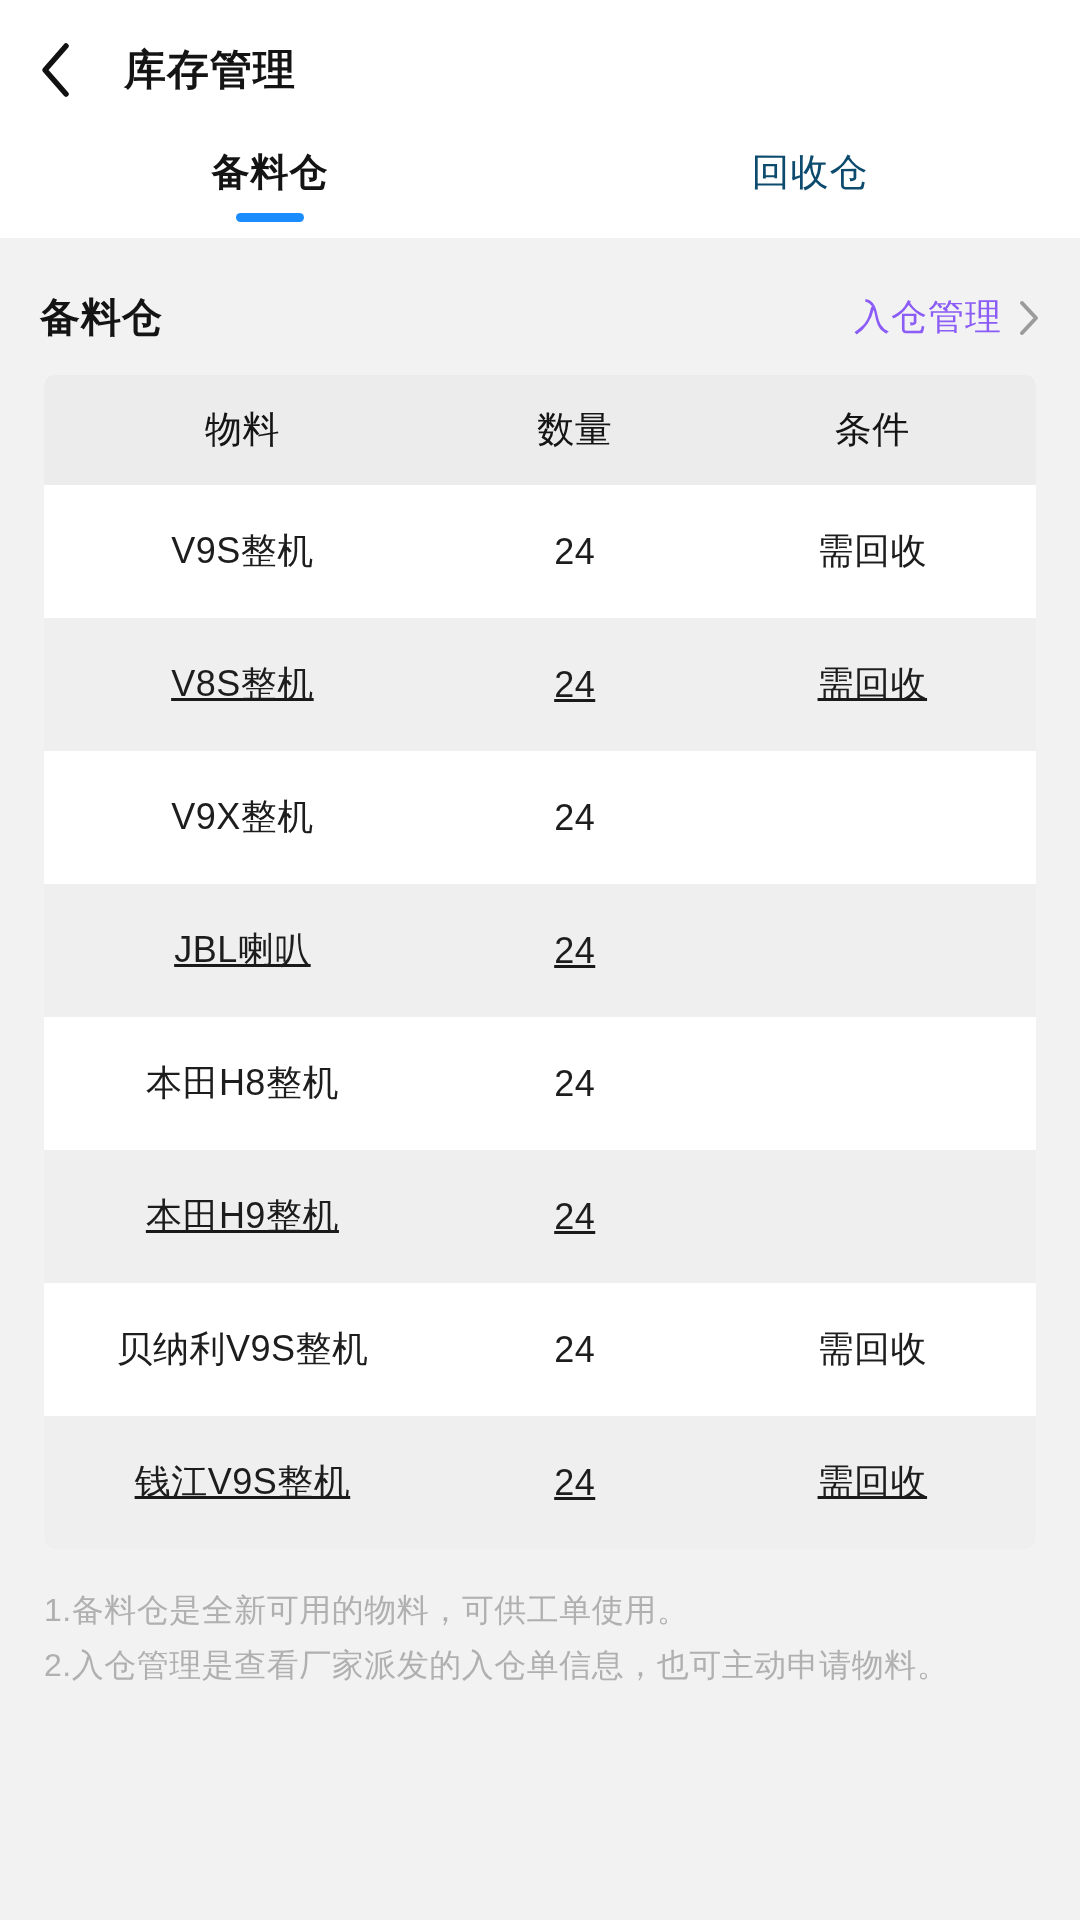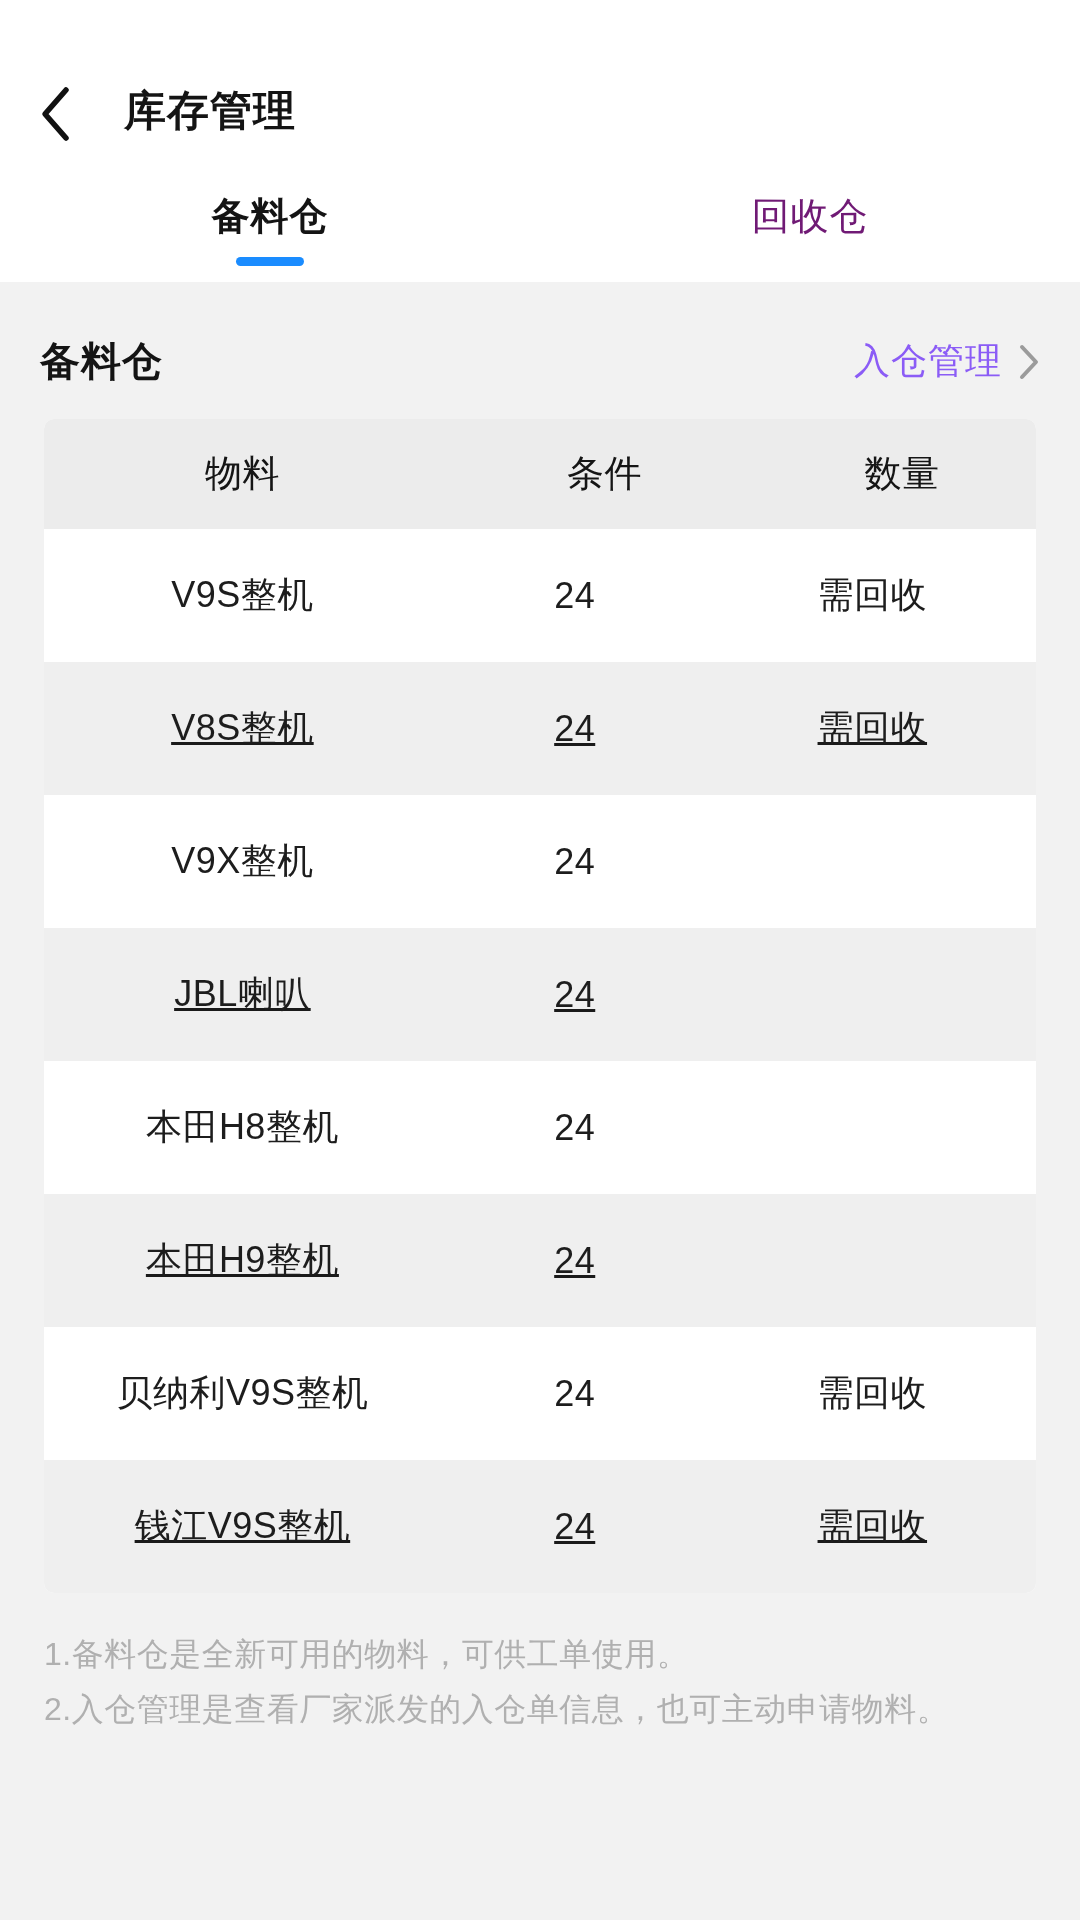--- a/index.html
+++ b/index.html
@@ -19,23 +19,22 @@
     height: 1920px;
     position: relative;
     background: #f2f2f2;
     display: flex;
     flex-direction: column;
   }
 
   
   .header {
     background: #ffffff;
-    padding: 78px 0 0 0;
+    padding: 34px 0 0 0;
     flex: none;
-    font-family: Liberation Mono, monospace;
   }
   .nav-row {
     display: flex;
     align-items: center;
     height: 72px;
     padding-left: 38px;
   }
   .back-icon {
     width: 44px;
     height: 60px;
@@ -66,21 +65,21 @@
     text-align: center;
     position: relative;
     height: 132px;
     display: flex;
     align-items: center;
     justify-content: center;
     cursor: pointer;
   }
   .tab-label {
     font-size: 38px;
-    color: #701a75;
+    color: #0c4a6e;
     letter-spacing: 1px;
   }
   .tab.active .tab-label {
     color: #141414;
     font-weight: bold;
   }
   .tab .underline {
     display: none;
   }
   .tab.active .underline {
@@ -217,22 +216,22 @@
             <path d="M4 4 L18 19 L4 34" stroke="#9b9b9b" stroke-width="4" stroke-linecap="round" stroke-linejoin="round"></path>
           </svg>
         </span>
       </div>
     </div>
 
     <div class="table">
 
       <div class="trow head">
         <div class="cell c-name">物料</div>
+        <div class="cell c-qty">数量</div>
         <div class="cell c-cond">条件</div>
-        <div class="cell c-qty">数量</div>
       </div>
 
       <div class="trow odd">
         <div class="cell c-name">V9S整机</div>
         <div class="cell c-qty">24</div>
         <div class="cell c-cond">需回收</div>
       </div>
 
       <div class="trow even">
         <div class="cell c-name">V8S整机</div>

